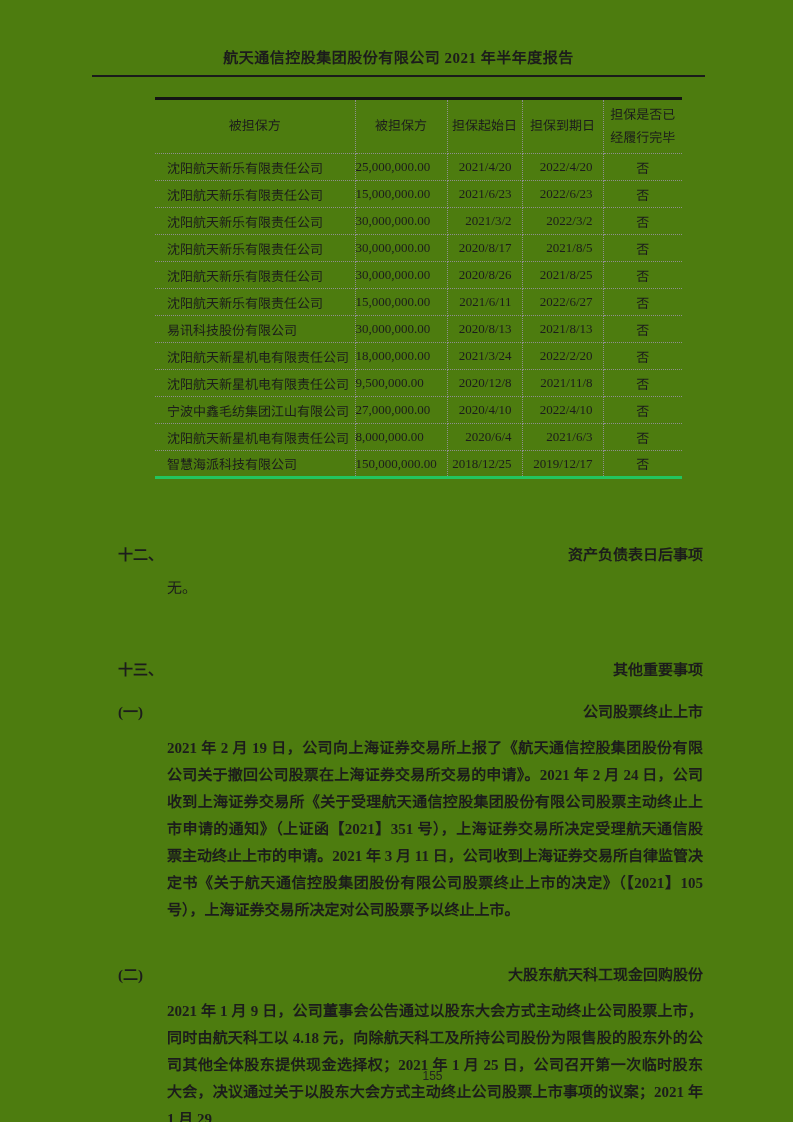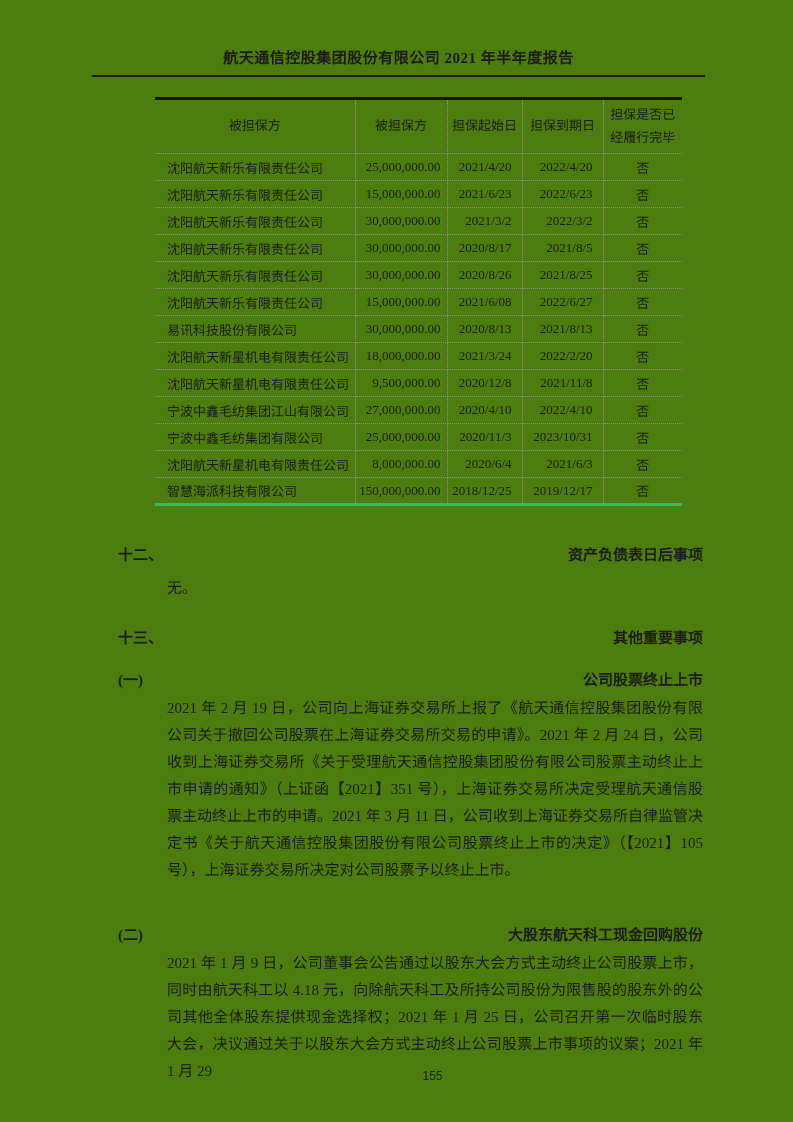--- a/index.html
+++ b/index.html
@@ -54,21 +54,21 @@
   .guarantee-table td:last-child { border-right: none; }
   .guarantee-table tr:last-child td { border-bottom: none; }
   .guarantee-table thead th {
     height: 55px;
     text-align: center;
     line-height: 1.7;
   }
   .guarantee-table tbody td { height: 27px; }
   .c-flag-head { white-space: pre-line !important; }
   .c-party  { text-align: left;  padding-left: 12px; }
-  .c-amount { text-align: right; padding-right: 6px; }
+  .c-amount { padding-right: 6px; }
   .c-date   { text-align: right; padding-right: 10px; }
   .c-flag   { text-align: center; }
 
   
   .content {
     position: absolute;
     top: 545px;
     left: 118px;
     width: 585px;
     font-size: 15px;
@@ -77,26 +77,27 @@
   .sec-row { display: flex; align-items: flex-start; justify-content: space-between; }
   .sec-num {
     flex: none;
     width: 49px;
     font-weight: bold;
   }
   .sec-title { font-weight: bold; }
   .plain-body { margin-left: 49px; margin-top: 12px; }
   .para {
     margin-left: 49px;
-    margin-top: 4px;
+    margin-top: 12px;
     width: 536px;
     line-height: 27px;
     text-align: justify;
-  }
-  .gap-sec13  { margin-top: 29px; }
+    font-weight: bold;
+  }
+  .gap-sec13  { margin-top: 61px; }
   .gap-item1  { margin-top: 21px; }
   .gap-item2  { margin-top: 41px; }
 
   
   .page-footer {
     position: absolute;
     top: 1069px;
     left: 0;
     width: 100%;
     text-align: center;
@@ -165,21 +166,21 @@
       <tr>
         <td class="c-party">沈阳航天新乐有限责任公司</td>
         <td class="c-amount">30,000,000.00</td>
         <td class="c-date">2020/8/26</td>
         <td class="c-date">2021/8/25</td>
         <td class="c-flag">否</td>
       </tr>
       <tr>
         <td class="c-party">沈阳航天新乐有限责任公司</td>
         <td class="c-amount">15,000,000.00</td>
-        <td class="c-date">2021/6/08</td>
+        <td class="c-date">2021/6/11</td>
         <td class="c-date">2022/6/27</td>
         <td class="c-flag">否</td>
       </tr>
       <tr>
         <td class="c-party">易讯科技股份有限公司</td>
         <td class="c-amount">30,000,000.00</td>
         <td class="c-date">2020/8/13</td>
         <td class="c-date">2021/8/13</td>
         <td class="c-flag">否</td>
       </tr>
@@ -198,27 +199,20 @@
         <td class="c-flag">否</td>
       </tr>
       <tr>
         <td class="c-party">宁波中鑫毛纺集团江山有限公司</td>
         <td class="c-amount">27,000,000.00</td>
         <td class="c-date">2020/4/10</td>
         <td class="c-date">2022/4/10</td>
         <td class="c-flag">否</td>
       </tr>
       <tr>
-        <td class="c-party">宁波中鑫毛纺集团有限公司</td>
-        <td class="c-amount">25,000,000.00</td>
-        <td class="c-date">2020/11/3</td>
-        <td class="c-date">2023/10/31</td>
-        <td class="c-flag">否</td>
-      </tr>
-      <tr>
         <td class="c-party">沈阳航天新星机电有限责任公司</td>
         <td class="c-amount">8,000,000.00</td>
         <td class="c-date">2020/6/4</td>
         <td class="c-date">2021/6/3</td>
         <td class="c-flag">否</td>
       </tr>
       <tr>
         <td class="c-party">智慧海派科技有限公司</td>
         <td class="c-amount">150,000,000.00</td>
         <td class="c-date">2018/12/25</td>

